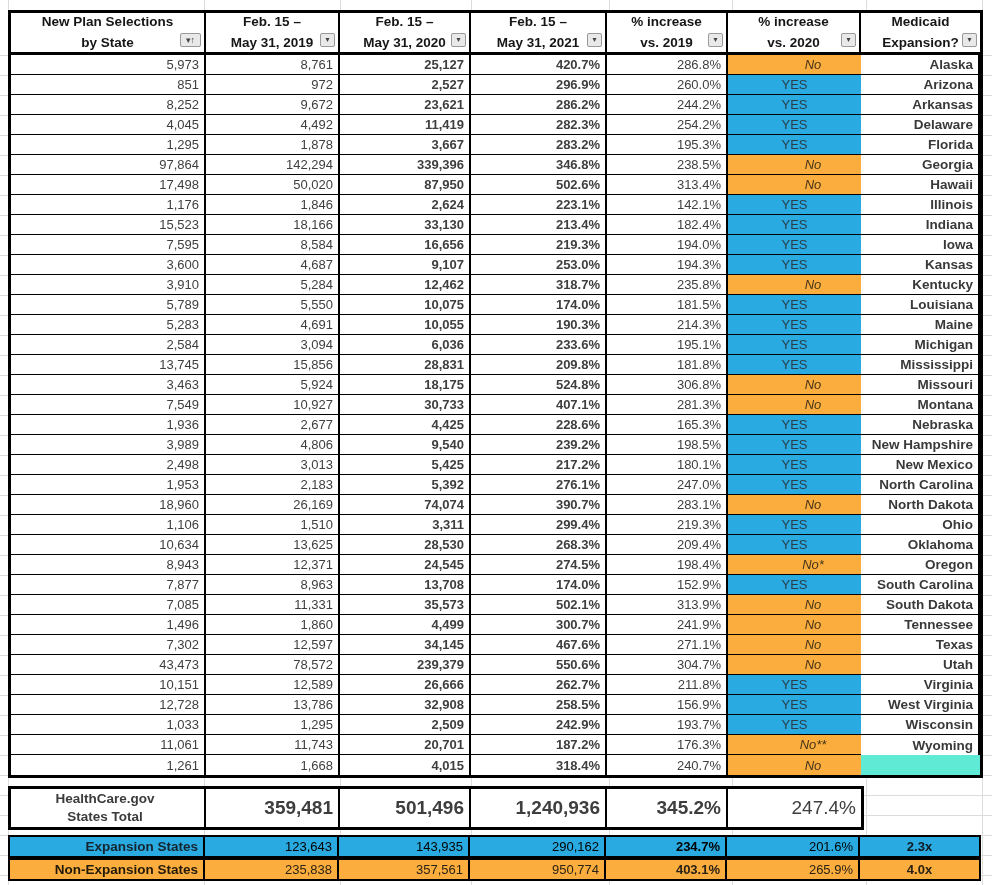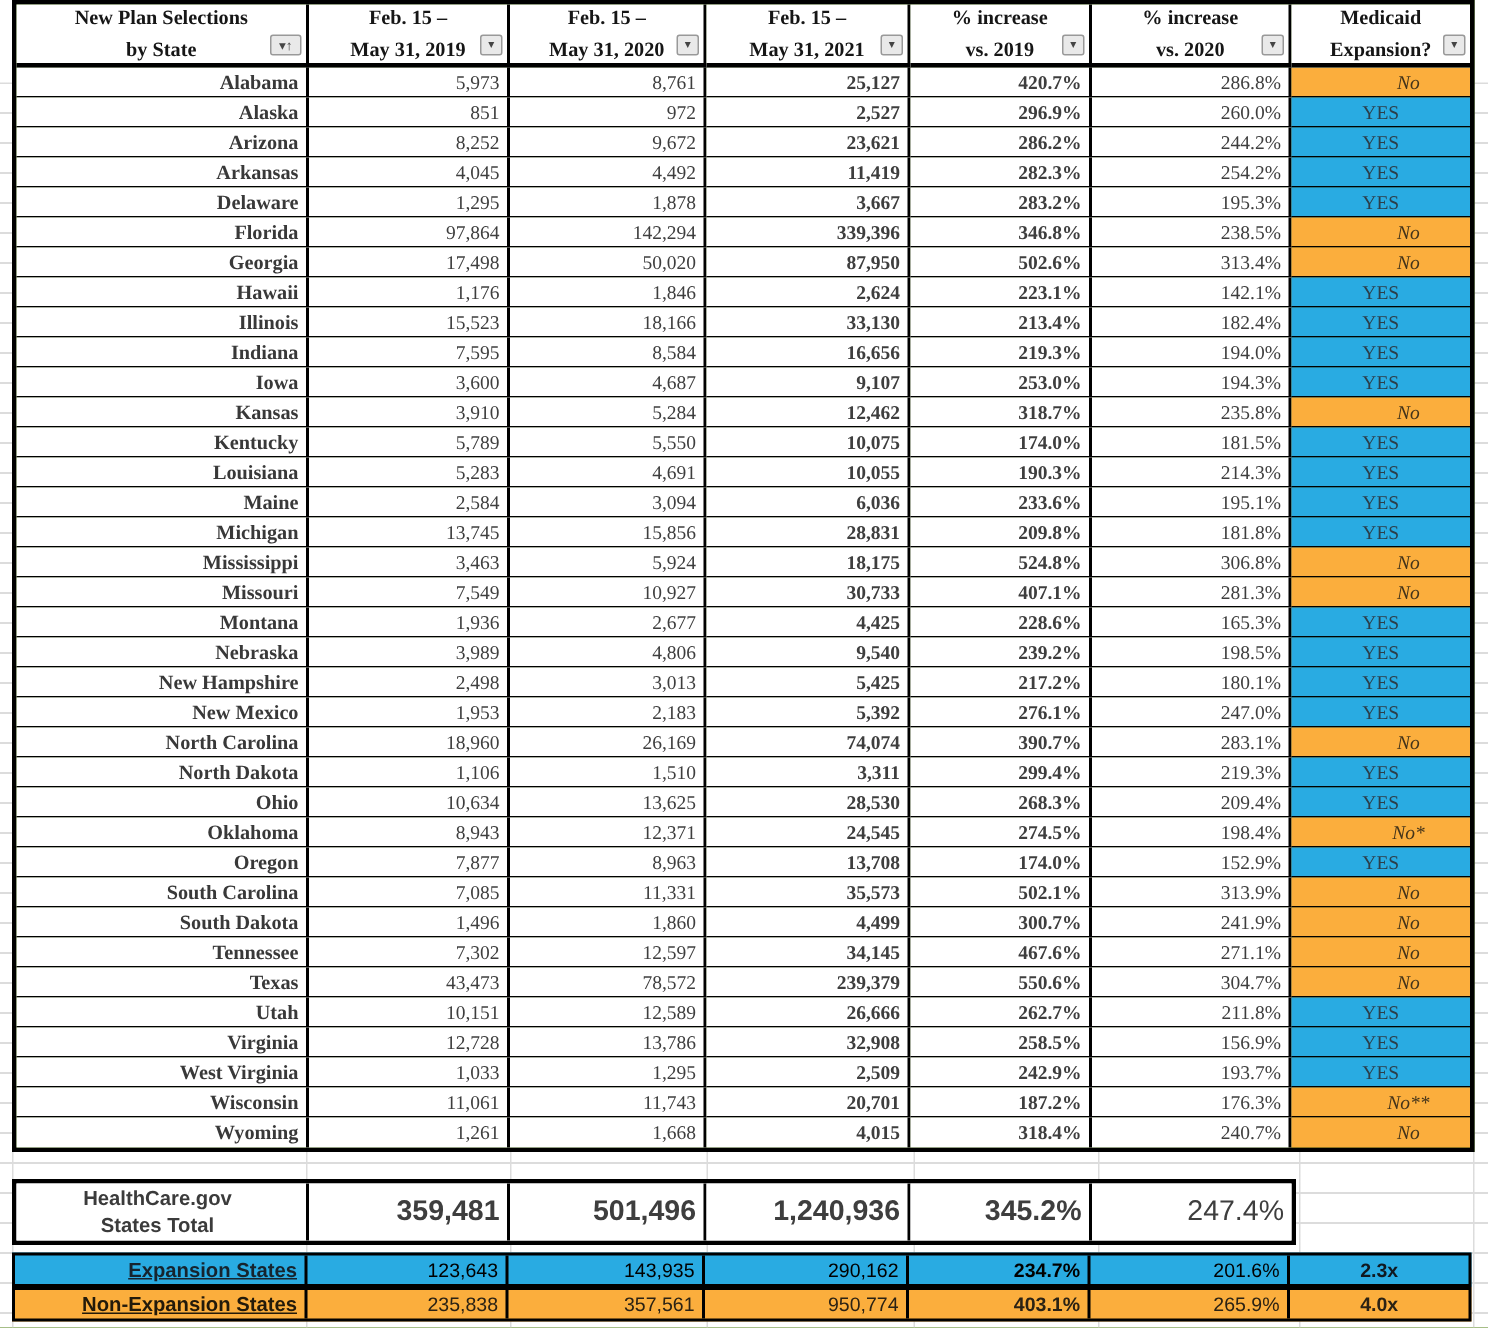--- a/index.html
+++ b/index.html
@@ -21,26 +21,26 @@
       linear-gradient(#dcdcdc,#dcdcdc) 866px 0/1px 100% no-repeat,
       linear-gradient(#dcdcdc,#dcdcdc) 982px 0/1px 100% no-repeat;
   }
   .hlines{
     position:absolute;left:0;right:0;top:55px;height:826px;z-index:0;
     background:repeating-linear-gradient(to bottom,#dcdcdc 0 1px,transparent 1px 20px);
   }
 
   
   .tbl{
-    position:absolute;left:8px;top:0;z-index:2;
+    position:absolute;left:8px;top:10px;z-index:2;
     display:grid;
     grid-template-columns:195px 134px 131px 136px 121px 133px 119px;
     grid-template-rows:42px;
     grid-auto-rows:20px;
-    border:3px solid #000;background:#4d7c0f;font-family:Liberation Serif, serif;
+    border:3px solid #000;background:#5eead4;
   }
   .hdr{
     position:relative;display:flex;flex-direction:column;align-items:center;justify-content:center;
     font-weight:bold;font-size:13.5px;line-height:1.5;color:#161616;
     border-right:2px solid #000;border-bottom:3px solid #000;background:#fff;
     box-sizing:border-box;white-space:nowrap;
   }
   .hdr.last{border-right:none;}
   .dd{
     position:absolute;right:3px;bottom:5px;width:13px;height:12px;
@@ -79,21 +79,21 @@
 
   
   .sumrow{
     position:absolute;left:8px;z-index:2;
     display:grid;
     grid-template-columns:195px 134px 131px 136px 121px 133px 119px;
     grid-auto-rows:19px;
     border:2px solid #000;
   }
   .sumrow .cell{border-bottom:none;background:transparent;color:#000000;}
-  .sumrow .cell.label{font-weight:bold;font-size:13.5px;color:#16242e;text-decoration:underline;}
+  .sumrow .cell.label{font-weight:bold;font-size:13.5px;color:#16242e;}
   .sumrow .cell.mult{justify-content:center;padding-right:0;font-weight:bold;color:#101820;border-right:none;}
   .sumrow.exp{top:835px;}
   .sumrow.non{top:858px;}
   .sumrow.non .cell{color:#2b2214;}
   .sumrow.non .cell.label{color:#231a0a;}
 </style>
 </head>
 <body>
 
 <div class="vlines"></div>
@@ -128,21 +128,20 @@
   <div class="hdr">
     <span>% increase</span>
     <span>vs. 2020</span>
     <span class="dd">▾</span>
   </div>
   <div class="hdr last">
     <span>Medicaid</span>
     <span>Expansion?</span>
     <span class="dd">▾</span>
   </div>
-<div class="cell b state">Alabama</div>
     <div class="cell">5,973</div>
     <div class="cell">8,761</div>
     <div class="cell b">25,127</div>
     <div class="cell b">420.7%</div>
     <div class="cell">286.8%</div>
     <div class="cell med no" style="background: rgb(251, 174, 61);">No</div>
     <div class="cell b state">Alaska</div>
     <div class="cell">851</div>
     <div class="cell">972</div>
     <div class="cell b">2,527</div>

